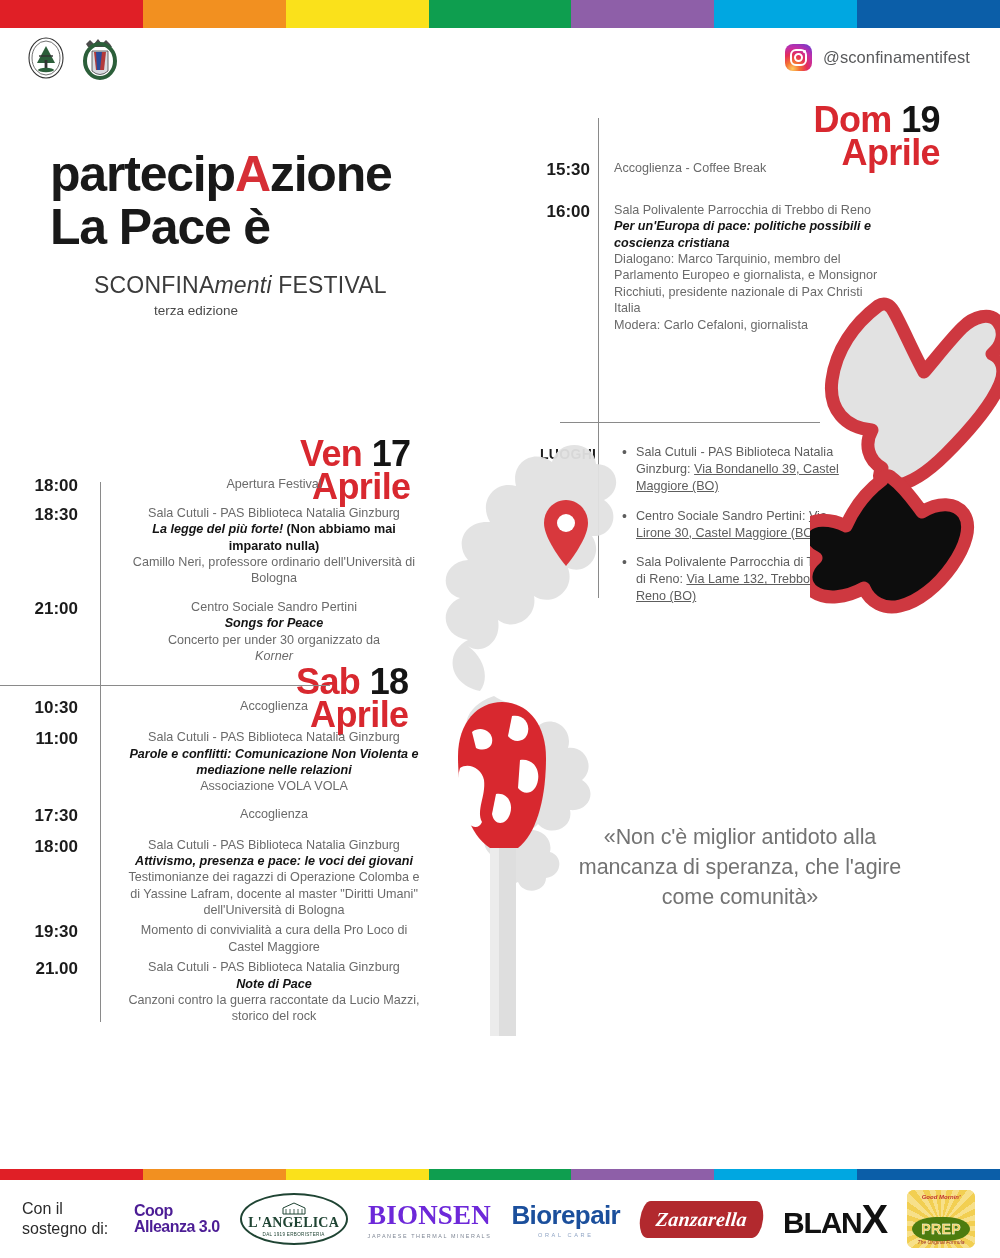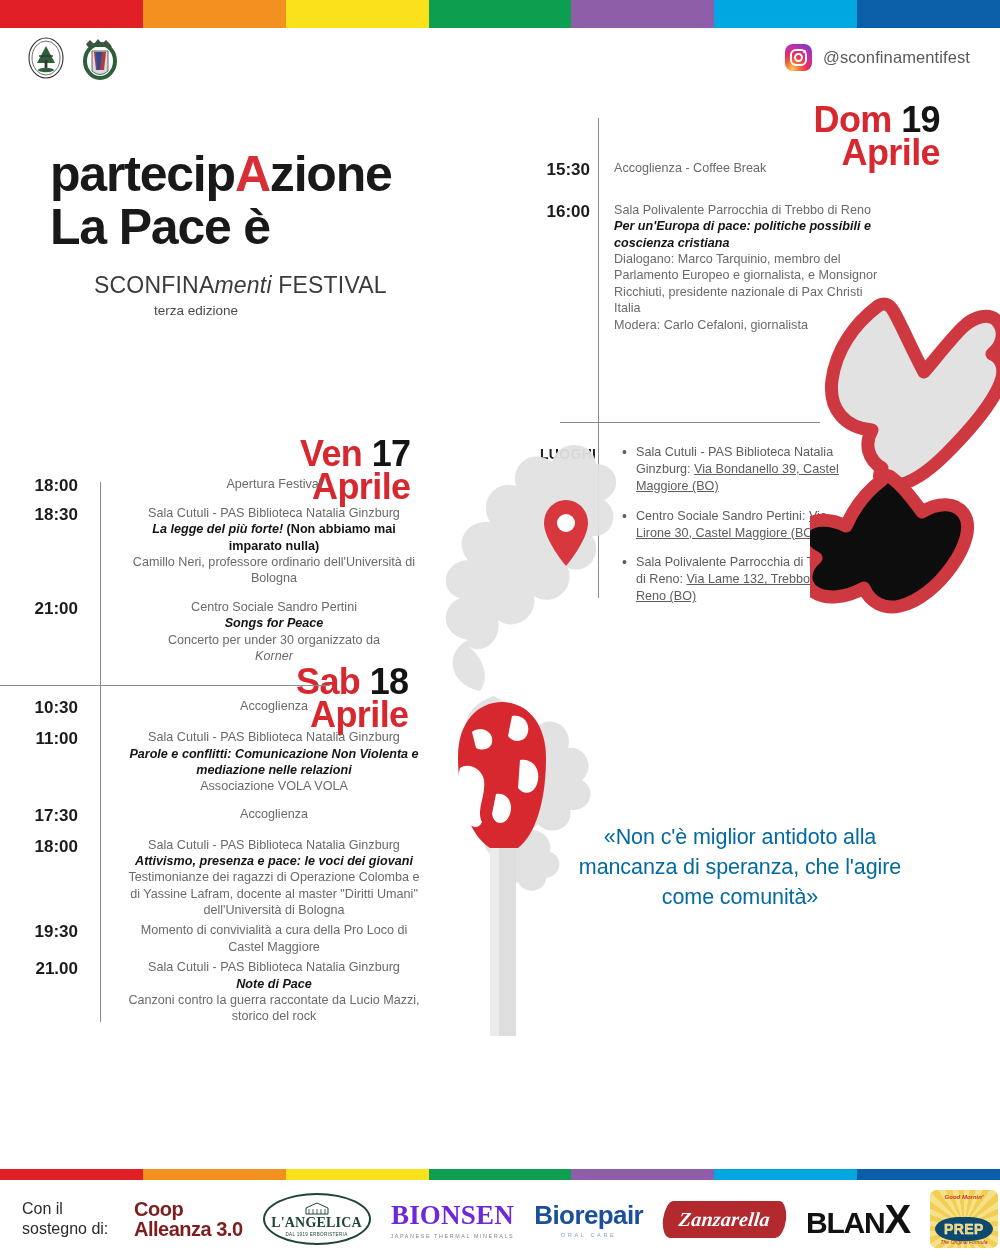--- a/index.html
+++ b/index.html
@@ -74,33 +74,33 @@
 
   .luoghi-line { position:absolute; left:560px; top:422px; width:260px; height:1.2px; background:#8a8a8a; }
   .luoghi-label { position:absolute; left:540px; top:446px; font-size:14px; font-weight:bold; color:#1d1d1d; letter-spacing:0.3px;}
   .luoghi-list { position:absolute; left:622px; top:444px; width:230px; font-size:12.6px; color:#5d5d5d; line-height:1.34; }
   .luoghi-list li { margin-bottom:13px; list-style:none; position:relative; padding-left:14px; }
   .luoghi-list li:before { content:"•"; position:absolute; left:0; top:-1px; color:#5d5d5d; font-size:14px; }
   .luoghi-list .addr { text-decoration:underline; }
 
   
   .quote { position:absolute; left:555px; top:822px; width:370px; text-align:center;
-           font-size:21.5px; color:#0369a1; line-height:1.40; letter-spacing:-0.1px; }
+           font-size:21.5px; color:#737373; line-height:1.40; letter-spacing:-0.1px; }
 
   
   .gfx { position:absolute; pointer-events:none; }
   #gfx-match { left:398px; top:396px; }
   #gfx-doves { left:810px; top:288px; }
 
   
   .footer { position:absolute; left:0; top:1180px; width:1000px; height:78px; display:flex; align-items:center; }
   .f-label { margin-left:22px; font-size:16px; color:#2b2b2b; line-height:1.28; width:98px; flex:0 0 auto; }
   .sponsors { display:flex; align-items:center; gap:20px; margin-left:14px; }
   .spon { display:flex; align-items:center; justify-content:center; height:58px; }
-  .coop { color:#7f1d1d; font-weight:bold; font-size:20px; line-height:1.02; letter-spacing:-0.5px; }
+  .coop { color:#4c1d95; font-weight:bold; font-size:16px; line-height:1.02; letter-spacing:-0.5px; }
   .angelica { width:108px; height:52px; border:2.2px solid #1f4433; border-radius:50%;
               display:flex; flex-direction:column; align-items:center; justify-content:center; }
   .angelica .nm { font-family:"Liberation Serif", serif; font-size:14px; color:#1f4433; letter-spacing:0.2px; font-weight:bold;}
   .angelica .tag { font-size:4.6px; color:#1f4433; letter-spacing:0.3px; margin-top:1px;}
   .bionsen { text-align:center; }
   .bionsen .nm { font-size:27px; font-weight:bold; color:#6d28d9; letter-spacing:0.2px; font-family:"Liberation Serif", serif;}
   .bionsen .tag { font-size:5.4px; color:#7e8694; letter-spacing:1.6px; margin-top:2px;}
   .biorepair { text-align:center; }
   .biorepair .nm { font-size:26px; font-weight:bold; color:#1B4F9C; letter-spacing:-0.6px; }
   .biorepair .tag { font-size:5.6px; color:#8fa4c4; letter-spacing:2.6px; margin-top:1px;}
@@ -108,21 +108,21 @@
   .zanza span { display:block; color:#fff; font-style:italic; font-weight:bold; font-size:20px;
                 font-family:"Liberation Serif", serif; letter-spacing:0.2px; }
   .blanx { font-size:30px; font-weight:bold; color:#111; letter-spacing:-1.2px; }
   .blanx .xx { font-size:40px; }
   .prep { width:68px; height:58px; background:#F2CF52; border-radius:7px;
           display:flex; align-items:center; justify-content:center; position:relative; overflow:hidden;}
   .prep .rays { position:absolute; inset:0;
      background: repeating-conic-gradient(from 0deg at 50% 62%, #F7E08A 0deg 9deg, #F2CF52 9deg 18deg); }
   .prep .top { position:absolute; top:4px; left:0; right:0; text-align:center; font-size:6px;
                color:#C2352F; font-style:italic; font-weight:bold;}
-  .prep .badge { position:relative; background:#0c4a6e; border-radius:50%/60%; padding:3px 9px; margin-top:19px;}
+  .prep .badge { position:relative; background:#4d7c0f; border-radius:50%/60%; padding:3px 9px; margin-top:19px;}
   .prep .badge span { color:#F2CF52; font-weight:bold; font-size:14px; letter-spacing:0.4px;
                       -webkit-text-stroke:0.4px #fff; }
   .prep .bot { position:absolute; bottom:3px; left:0; right:0; text-align:center; font-size:5px;
                color:#9A2A26; font-style:italic;}
 </style>
 </head>
 <body>
 
 <div class="poster">
 

